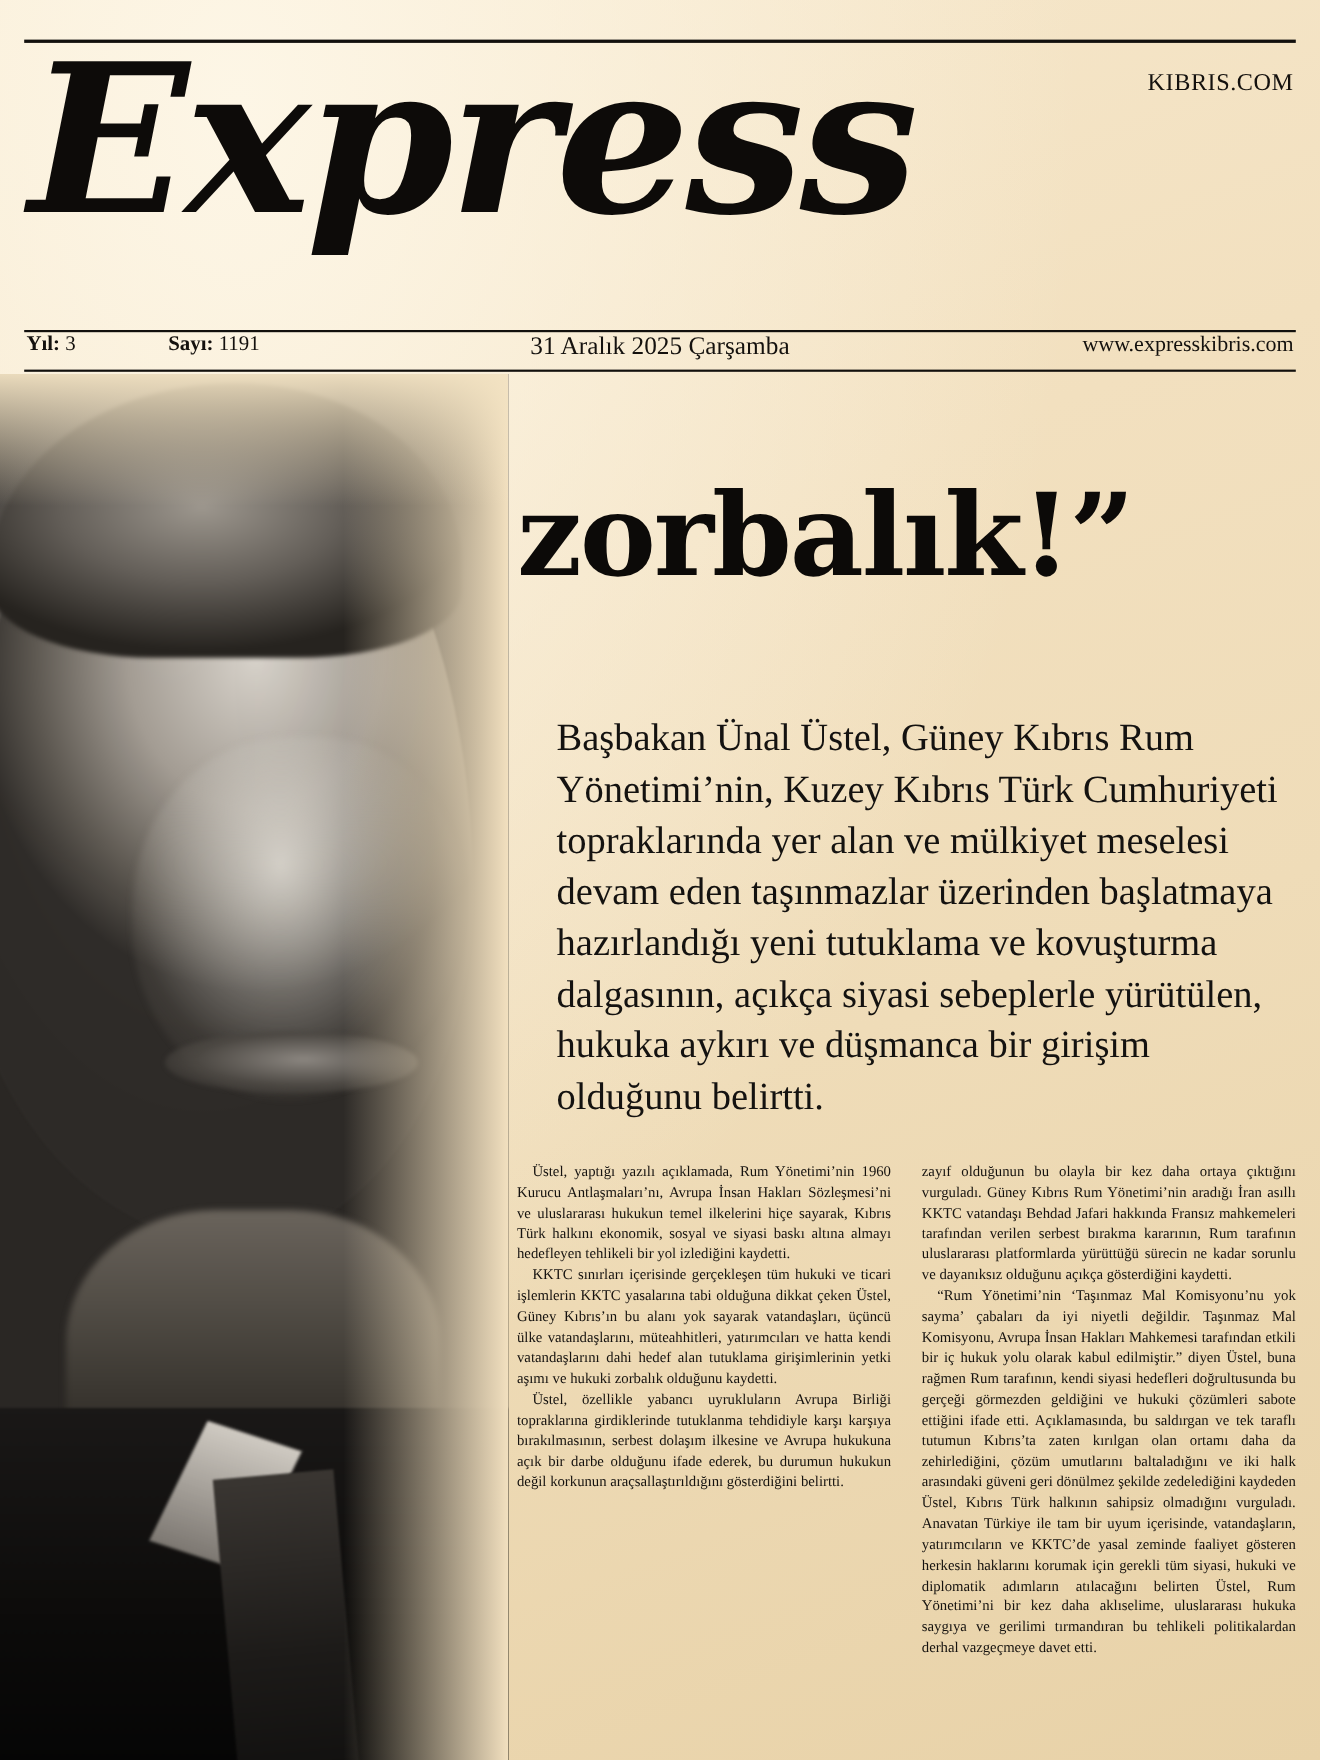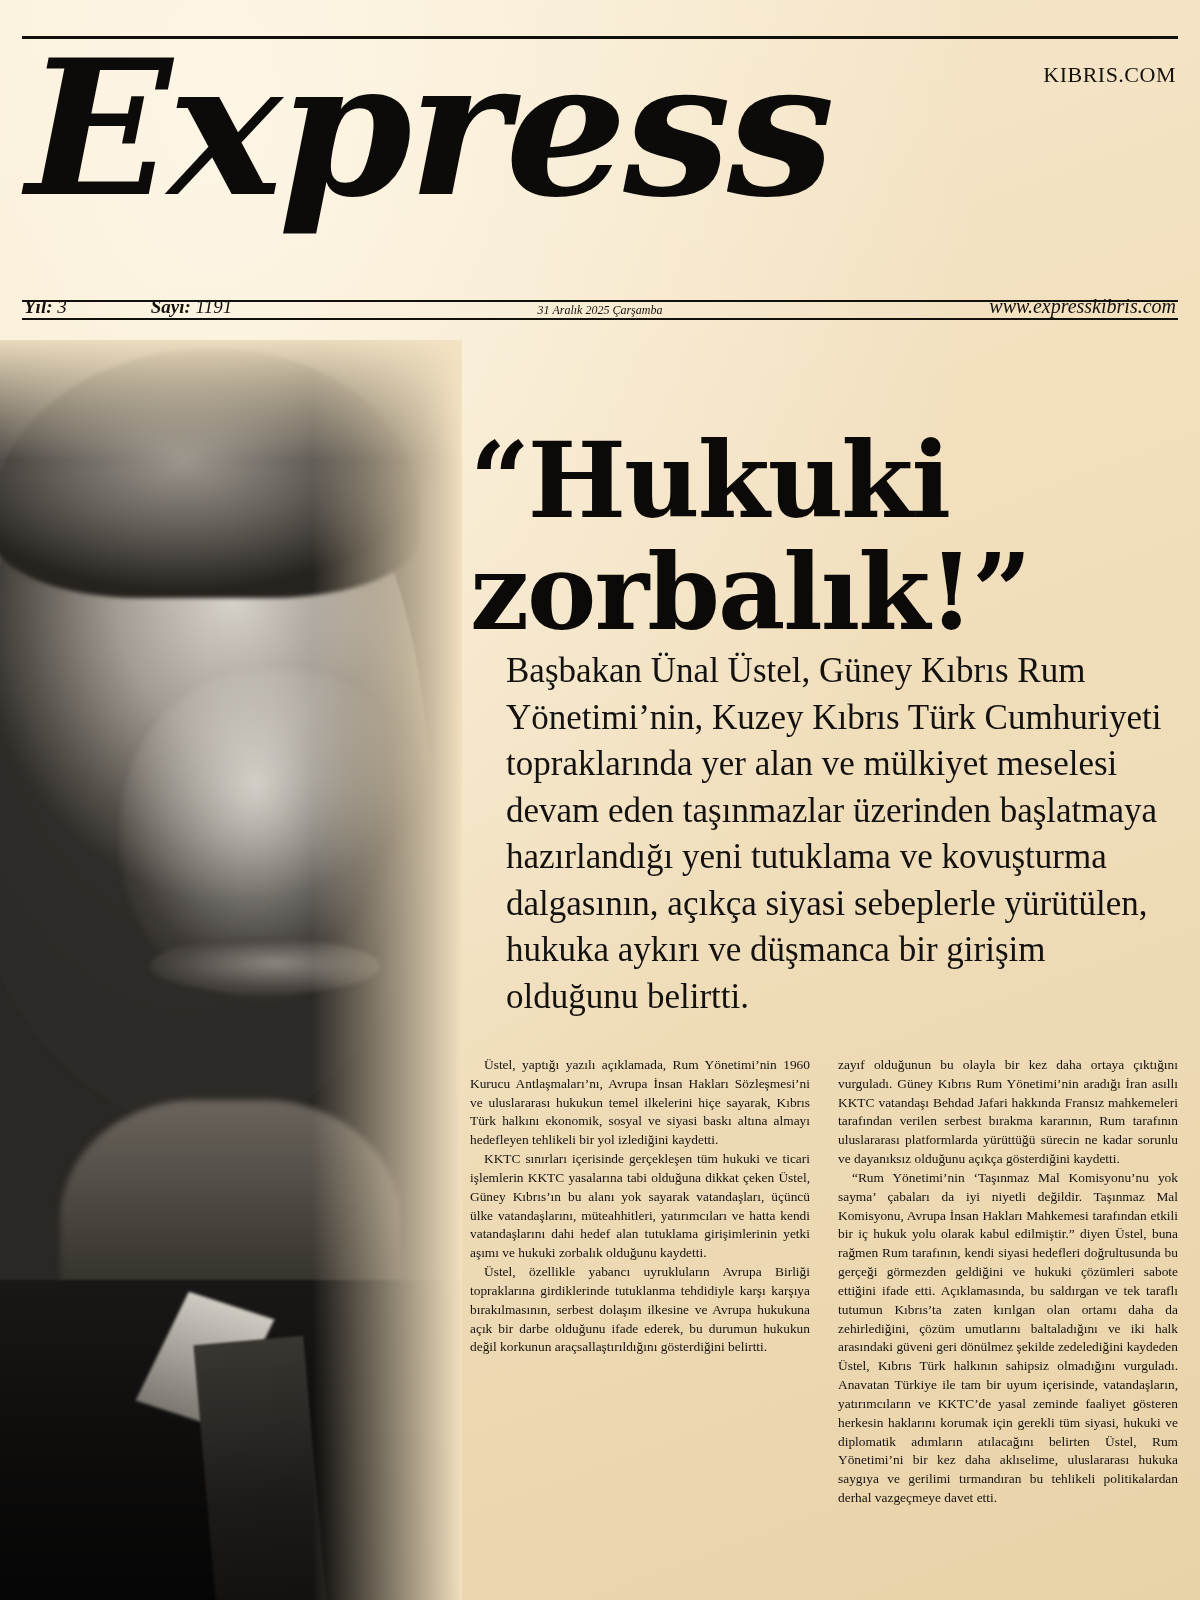--- a/index.html
+++ b/index.html
@@ -48,36 +48,35 @@
     letter-spacing: -4px;
     margin: 2px 0 0 4px;
     color: #0d0b09;
     white-space: nowrap;
     transform: scaleX(1.02);
     transform-origin: left center;
   }
   .issue-bar {
     position: absolute;
     left: 22px; right: 22px; top: 300px;
-    height: 20px;
+    height: 38px;
     border-top: 2px solid #12100d;
     border-bottom: 2px solid #12100d;
     display: flex;
-    align-items: flex-end;
+    align-items: flex-start;
     font-size: 19px;
-    font-style: italic;
   }
   .issue-bar .yil { margin-left: 2px; }
   .issue-bar .sayi { margin-left: 84px; }
   .issue-bar b { font-weight: bold; }
   .issue-bar .date {
     position: absolute;
     left: 50%;
     transform: translateX(-50%);
-    font-size: 12px;
+    font-size: 23px;
   }
   .issue-bar .web {
     position: absolute;
     right: 2px;
     font-size: 20px;
   }
   
   .photo {
     position: absolute;
     left: 0; top: 340px;
@@ -238,21 +237,20 @@
     <div class="mustache"></div>
     <div class="neck"></div>
     <div class="suit"></div>
     <div class="shirt"></div>
     <div class="tie"></div>
     <div class="fade-right"></div>
     <div class="fade-top"></div>
   </div>
 
   <h1 class="headline">
-    <span class="l1">“Hukuki</span>
     <span class="l2">zorbalık!”</span>
   </h1>
 
   <div class="deck">Başbakan Ünal Üstel, Güney Kıbrıs Rum Yönetimi’nin, Kuzey Kıbrıs Türk Cumhuriyeti topraklarında yer alan ve mülkiyet meselesi devam eden taşınmazlar üzerinden başlatmaya hazırlandığı yeni tutuklama ve kovuşturma dalgasının, açıkça siyasi sebeplerle yürütülen, hukuka aykırı ve düşmanca bir girişim olduğunu belirtti.</div>
 
   <div class="columns">
     <div class="col">
       <p class="first">Üstel, yaptığı yazılı açıklamada, Rum Yönetimi’nin 1960 Kurucu Antlaşmaları’nı, Avrupa İnsan Hakları Sözleşmesi’ni ve uluslararası hukukun temel ilkelerini hiçe sayarak, Kıbrıs Türk halkını ekonomik, sosyal ve siyasi baskı altına almayı hedefleyen tehlikeli bir yol izlediğini kaydetti.</p>
       <p>KKTC sınırları içerisinde gerçekleşen tüm hukuki ve ticari işlemlerin KKTC yasalarına tabi olduğuna dikkat çeken Üstel, Güney Kıbrıs’ın bu alanı yok sayarak vatandaşları, üçüncü ülke vatandaşlarını, müteahhitleri, yatırımcıları ve hatta kendi vatandaşlarını dahi hedef alan tutuklama girişimlerinin yetki aşımı ve hukuki zorbalık olduğunu kaydetti.</p>
       <p>Üstel, özellikle yabancı uyrukluların Avrupa Birliği topraklarına girdiklerinde tutuklanma tehdidiyle karşı karşıya bırakılmasının, serbest dolaşım ilkesine ve Avrupa hukukuna açık bir darbe olduğunu ifade ederek, bu durumun hukukun değil korkunun araçsallaştırıldığını gösterdiğini belirtti.</p>

